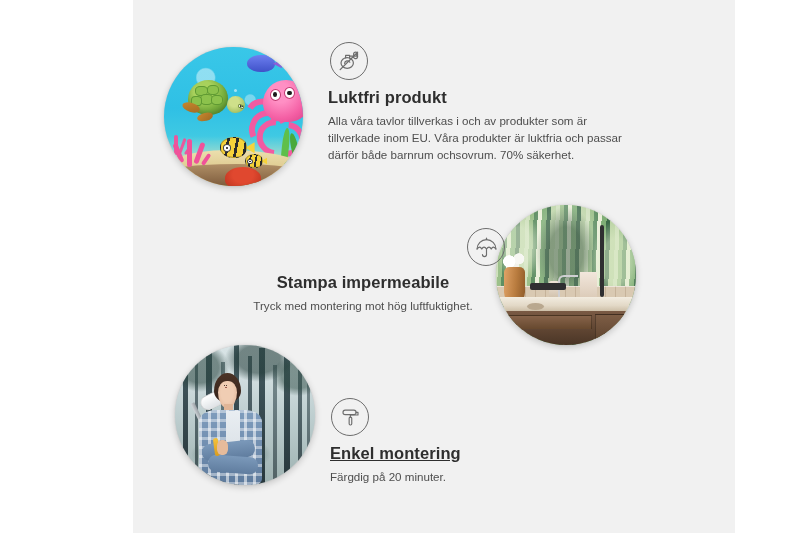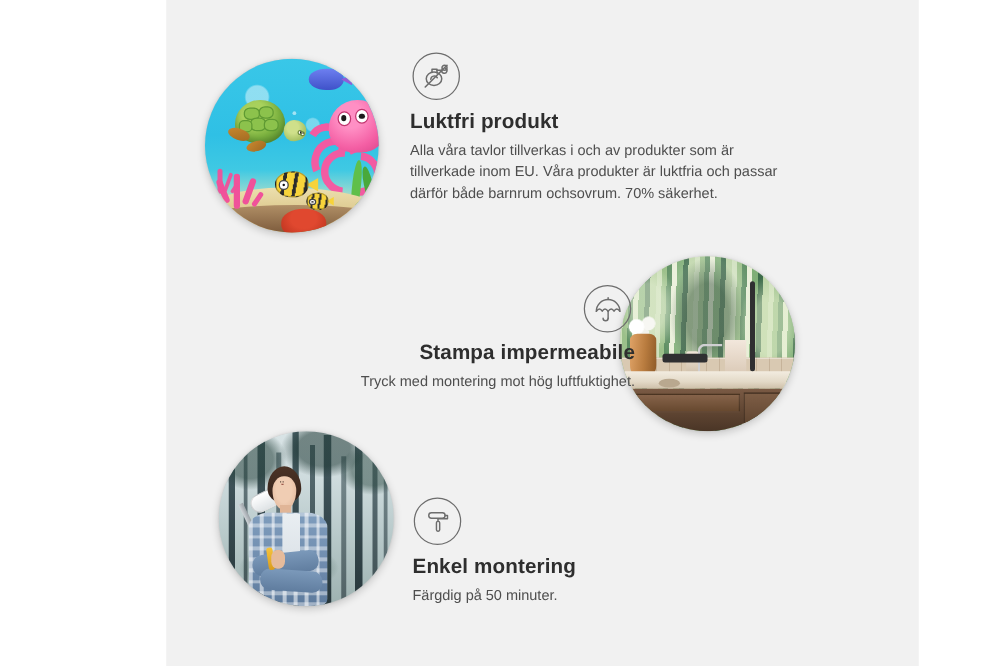--- a/index.html
+++ b/index.html
@@ -360,28 +360,28 @@
     font-size: 11.6px;
     line-height: 1.47;
     color: #4e4e4e;
   }
 
   
   #feature-odourless { left: 195px; top: 42px; width: 295px; }
   #feature-odourless .badge { margin-left: 2px; }
 
   
-  #feature-waterproof { left: 85px; top: 228px; width: 290px; text-align: right; }
+  #feature-waterproof { left: 85px; top: 228px; width: 290px; text-align: center; }
   #feature-waterproof .badge { margin-left: auto; margin-right: 3px; }
   #feature-waterproof h3 { margin-top: 7px; }
 
   
   #feature-mounting { left: 197px; top: 398px; width: 270px; }
   #feature-mounting .badge { margin-left: 1px; }
-  #feature-mounting h3 { margin-top: 8px; }
+  #feature-mounting h3 { margin-top: 8px; text-decoration: underline; }
 </style>
 </head>
 <body>
 
 <div id="stage">
 
   <div id="panel">
 
     <div class="medallion" id="medallion-ocean">
       <div class="art">
@@ -565,17 +565,17 @@
           <rect x="5.2" y="5.4" width="13.6" height="4.6" rx="2.3"></rect>
 
           <path d="M18.8 7.7 L20.8 7.7 L20.8 10.4 L12.9 10.4"></path>
 
           <path d="M12.9 10.4 L12.9 12.6"></path>
 
           <rect x="11.6" y="12.6" width="2.7" height="8.2" rx="1.2"></rect>
         </svg>
       </div>
       <h3>Enkel montering</h3>
-      <p>Färgdig på 50 minuter.</p>
+      <p>Färgdig på 20 minuter.</p>
     </div>
 
   </div>
 </div>
 
 </body></html>

